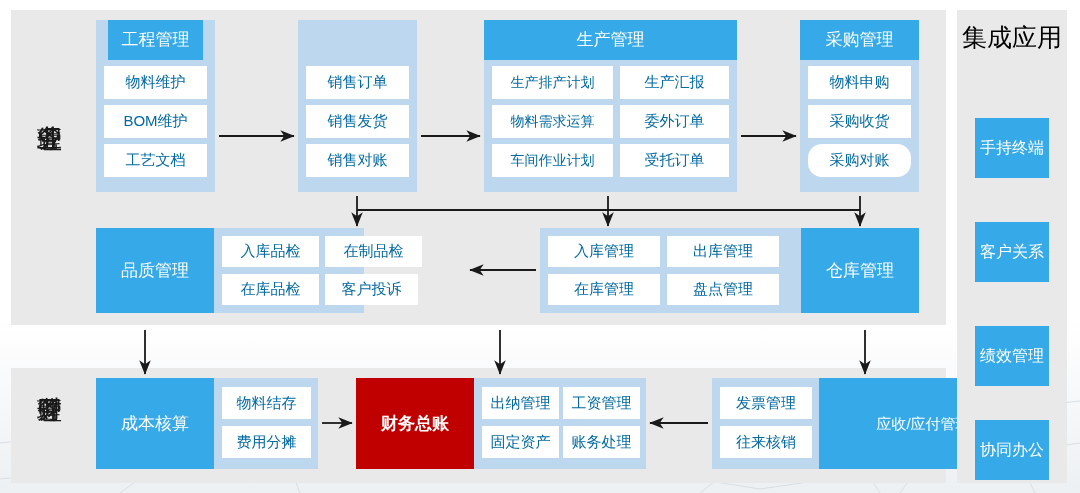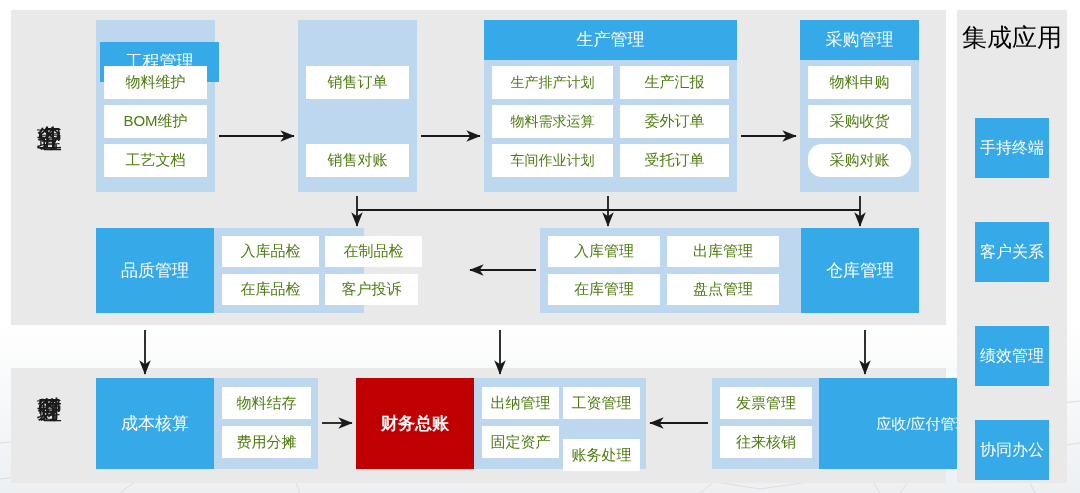--- a/index.html
+++ b/index.html
@@ -38,29 +38,29 @@
 
   
   .group{position:absolute;background:#bdd7ee;box-sizing:border-box;}
   .ghead{
     position:absolute;background:#36a9e8;color:#ffffff;
     display:flex;align-items:center;justify-content:center;
     font-size:17px;line-height:1.15;text-align:center;
   }
   .ghead.red{background:#c00000;font-weight:bold;}
   .cell{
-    position:absolute;background:#ffffff;color:#4d7c0f;
+    position:absolute;background:#ffffff;color:#0369a1;
     display:flex;align-items:center;justify-content:center;
     font-size:15px;white-space:nowrap;
   }
   .cell.small{font-size:14px;}
 
   
   #g-eng{left:96px;top:20px;width:119px;height:172px;}
-  #g-eng .ghead{left:4px;top:0;width:119px;height:40px;margin-top:22px;}
+  #g-eng .ghead{left:12px;top:0;width:95px;height:40px;}
   #g-eng .c1{left:8px;top:46px;width:103px;height:33px;}
   #g-eng .c2{left:8px;top:85px;width:103px;height:33px;}
   #g-eng .c3{left:8px;top:124px;width:103px;height:33px;}
 
   
   #g-sale{left:298px;top:20px;width:119px;height:172px;}
   #g-sale .ghead{left:0;top:0;width:119px;height:40px;}
   #g-sale .c1{left:8px;top:46px;width:103px;height:33px;}
   #g-sale .c2{left:8px;top:85px;width:103px;height:33px;}
   #g-sale .c3{left:8px;top:124px;width:103px;height:33px;}
@@ -103,21 +103,21 @@
   #g-cost .ghead{left:0;top:0;width:118px;height:91px;}
   #g-cost .c1{left:126px;top:9px;width:89px;height:32px;}
   #g-cost .c2{left:126px;top:48px;width:89px;height:32px;}
 
   
   #g-gl{left:356px;top:378px;width:290px;height:91px;}
   #g-gl .ghead{left:0;top:0;width:118px;height:91px;}
   #g-gl .c1{left:126px;top:9px;width:77px;height:32px;}
   #g-gl .c2{left:126px;top:48px;width:77px;height:32px;}
   #g-gl .c3{left:207px;top:9px;width:77px;height:32px;}
-  #g-gl .c4{left:207px;top:48px;width:77px;height:32px;margin-top:13px;}
+  #g-gl .c4{left:207px;top:48px;width:77px;height:32px;}
 
   
   #g-ar{left:712px;top:378px;width:207px;height:91px;}
   #g-ar .ghead{left:107px;top:0;width:113px;height:91px;font-size:15px;padding-left:48px;}
   #g-ar .c1{left:8px;top:9px;width:92px;height:32px;}
   #g-ar .c2{left:8px;top:48px;width:92px;height:32px;}
 
   
   #integration-title{
     position:absolute;left:957px;top:22px;width:110px;
@@ -157,20 +157,21 @@
 
   <div class="group" id="g-eng">
     <div class="ghead">工程管理</div>
     <div class="cell c1">物料维护</div>
     <div class="cell c2">BOM维护</div>
     <div class="cell c3">工艺文档</div>
   </div>
 
   <div class="group" id="g-sale">
     <div class="cell c1">销售订单</div>
+    <div class="cell c2">销售发货</div>
     <div class="cell c3">销售对账</div>
   </div>
 
   <div class="group" id="g-prod">
     <div class="ghead">生产管理</div>
     <div class="cell small c1">生产排产计划</div>
     <div class="cell small c2">物料需求运算</div>
     <div class="cell small c3">车间作业计划</div>
     <div class="cell c4">生产汇报</div>
     <div class="cell c5">委外订单</div>

